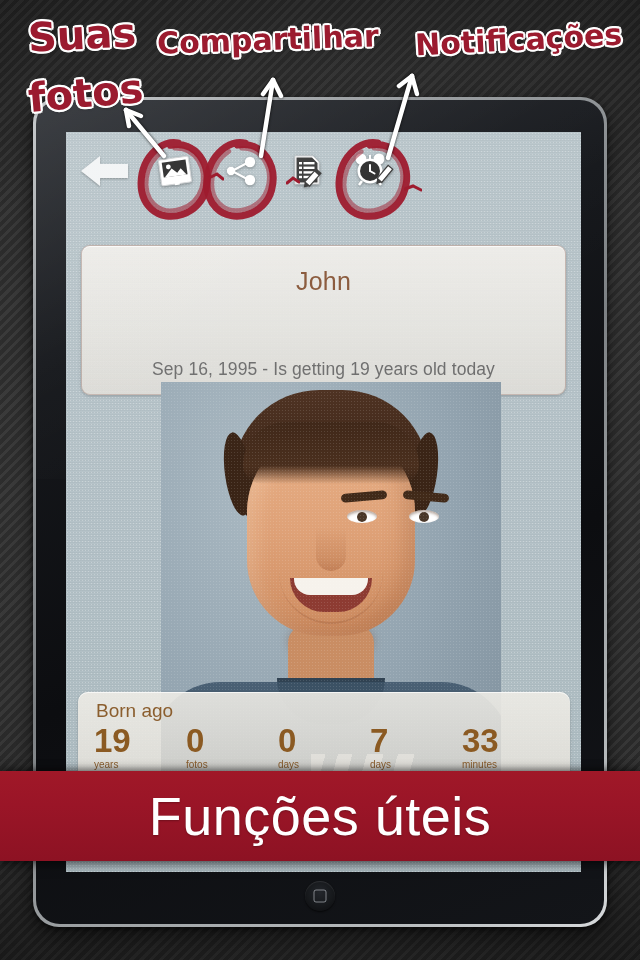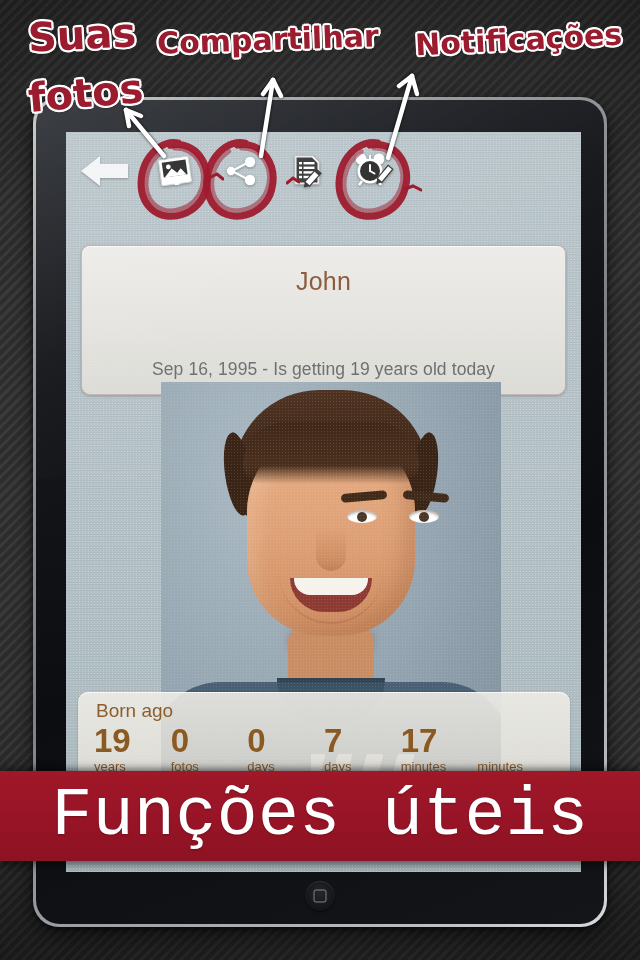--- a/index.html
+++ b/index.html
@@ -190,21 +190,21 @@
     box-sizing:border-box;
     border-radius:10px;
     background:linear-gradient(to bottom, rgba(238,236,230,.90) 0%, rgba(231,228,221,.86) 60%, rgba(223,219,211,.82) 100%);
     box-shadow:0 1px 3px rgba(0,0,0,.20), inset 0 1px 0 rgba(255,255,255,.7);
     padding:8px 16px 6px;
   }
   .born-label{font-size:19px;color:#8b5e2e;line-height:1.15;margin-left:2px;}
   .count-row{display:flex;align-items:flex-end;gap:0;margin-top:2px;}
   .count-cell{flex:1 1 0;}
   .count-num{font-size:33px;font-weight:bold;color:#8b5a22;line-height:1.0;}
-  .count-unit{font-size:13px;color:#8b5e2e;margin-top:2px;}
+  .count-unit{font-size:10px;color:#8b5e2e;margin-top:2px;}
 
   
   .ring{position:absolute;pointer-events:none;}
 
   
   .hand{
     position:absolute;
     color:#9b1b2f;
     font-family:"DejaVu Sans", sans-serif;
     font-weight:bold;
@@ -224,22 +224,22 @@
   .arrow{position:absolute;pointer-events:none;}
 
   
   .banner{
     position:absolute;left:0;top:771px;width:640px;height:90px;
     background:linear-gradient(to bottom,#a01828 0%, #9a1527 38%, #8d1223 100%);
     box-shadow:0 -2px 8px rgba(0,0,0,.45), 0 3px 10px rgba(0,0,0,.5);
     display:flex;align-items:center;justify-content:center;
   }
   .banner-text{
-    color:#fff;font-size:68px;line-height:1;letter-spacing:.5px;
-    font-family:Liberation Mono, monospace;
+    color:#fff;font-size:54px;line-height:1;letter-spacing:.5px;
+    font-family:Liberation Sans, sans-serif;
     text-shadow:0 1px 2px rgba(0,0,0,.25);
   }
 </style>
 </head>
 <body>
 
 <div id="stage">
 
   <div class="backdrop"></div>
 
@@ -362,24 +362,21 @@
             </div>
             <div class="count-cell">
               <div class="count-num">0</div>
               <div class="count-unit">days</div>
             </div>
             <div class="count-cell">
               <div class="count-num">7</div>
               <div class="count-unit">days</div>
             </div>
             <div class="count-cell">
-              <div class="count-num">17</div>
-              <div class="count-unit">minutes</div>
-            </div>
-            <div class="count-cell">
+              <div class="count-num">33</div>
               <div class="count-unit">minutes</div>
             </div>
           </div>
         </div>
 
       </div>
 
       <div class="glare"></div>
       <div class="home-btn">
           <i></i>

